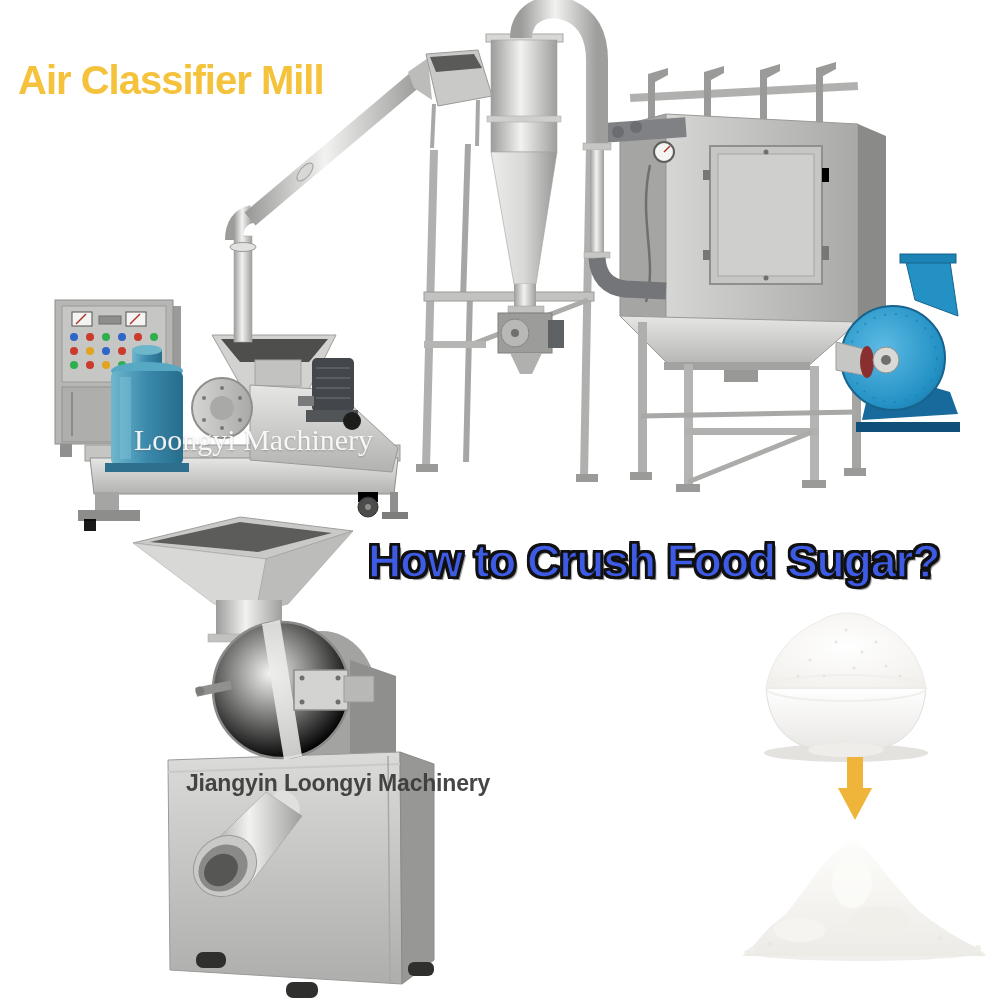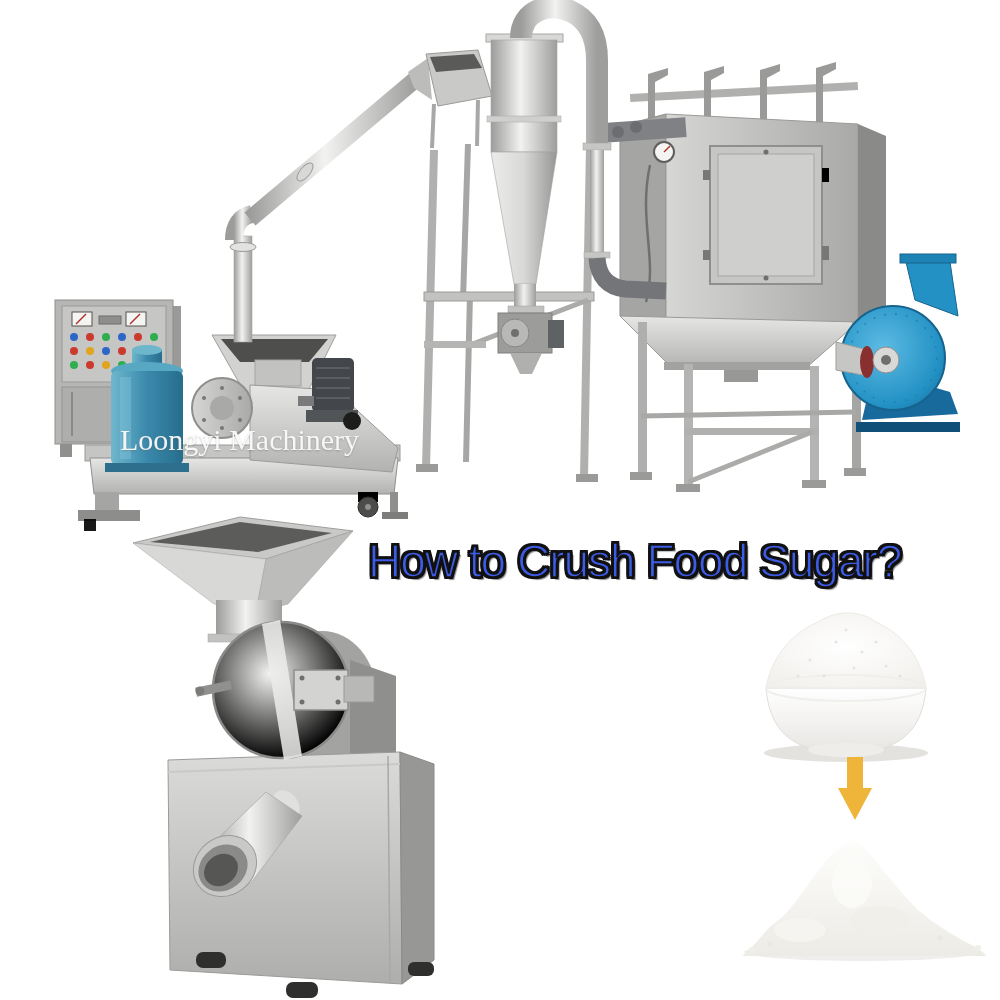--- a/index.html
+++ b/index.html
@@ -1,21 +1,21 @@
 <!DOCTYPE html>
 <html style="--background: #FFFFFF; --brand-yellow: #F5C23C; --question-blue: #3D5BE4; --question-outline: #111111; --watermark-white: #FAFAFA; --watermark-dark: #3B3B3B; --steel-light: #EDEDEB; --steel-mid: #BFBFBD; --steel-dark: #8F8F8D; --motor-teal: #3E93B5; --blower-blue: #2796C8; --arrow-yellow: #EFB53B;"><head>
 <meta charset="utf-8">
 <style>
   html,body{margin:0;padding:0;background:#fff;}
   .canvas{position:relative;width:1000px;height:1000px;background:var(--background,#fff);
           overflow:hidden;font-family:"Liberation Sans",sans-serif;}
   .scene-svg{position:absolute;left:0;top:0;width:1000px;height:1000px;}
   .txt{position:absolute;white-space:nowrap;line-height:1;}
   .yellow-label{color:var(--brand-yellow,#F5C23C);font-weight:bold;font-size:40px;letter-spacing:-1px;}
-  .question-title{color:var(--question-blue,#3D5BE4);font-weight:normal;font-size:46px;letter-spacing:-1px;
+  .question-title{color:var(--question-blue,#3D5BE4);font-weight:bold;font-size:46px;letter-spacing:-1px;
       -webkit-text-stroke:1.6px var(--question-outline,#111);
       text-shadow:-2px -2px 0 #111,2px -2px 0 #111,-2px 2px 0 #111,2px 2px 0 #111,
                   -2px 0 0 #111,2px 0 0 #111,0 -2px 0 #111,0 2px 0 #111,3px 3px 1px rgba(0,0,0,.45);}
   .wm-serif{font-family:"Liberation Serif",serif;font-size:30px;color:var(--watermark-white,#FAFAFA);
             text-shadow:0 1px 2px rgba(90,90,90,.4);opacity:.95;}
   .wm-sans{font-weight:bold;font-size:23px;color:var(--watermark-dark,#3B3B3B);letter-spacing:-.2px;opacity:.94;}
 </style>
 </head>
 <body>
 
@@ -352,21 +352,23 @@
     <ellipse cx="800" cy="930" rx="26" ry="12" fill="#f6f4f0"></ellipse>
     <ellipse cx="880" cy="920" rx="30" ry="14" fill="#f1efe9"></ellipse>
     <ellipse cx="852" cy="882" rx="20" ry="26" fill="#fbfbf9" opacity=".8"></ellipse>
     <circle cx="752" cy="950" r="3" fill="#f0eee9"></circle>
         <circle cx="978" cy="948" r="3" fill="#f0eee9"></circle>
     <circle cx="770" cy="944" r="2.5" fill="#eae8e3"></circle>
         <circle cx="940" cy="938" r="2.5" fill="#eae8e3"></circle>
   </g>
 </svg>
 
-
-<div class="txt wm-serif" style="left:120px;top:425px;">Loongyi Machinery</div>
+<div class="txt yellow-label" style="left:18px;top:60px;">Air Classifier Mill</div>
+
+<div class="txt wm-serif" style="left:134px;top:425px;">Loongyi Machinery</div>
 
 <div class="txt question-title" style="left:368px;top:538px;">How to Crush Food Sugar?</div>
 
+<div class="txt wm-sans" style="left:186px;top:772px;">Jiangyin Loongyi Machinery</div>
 
 
 
 </div>
 
 </body></html>

